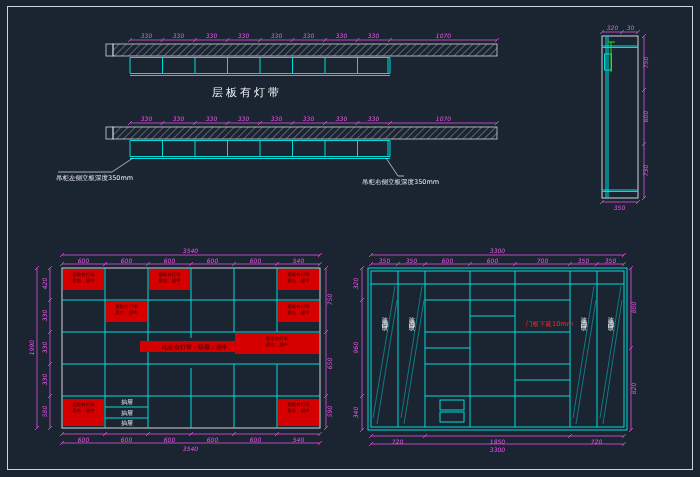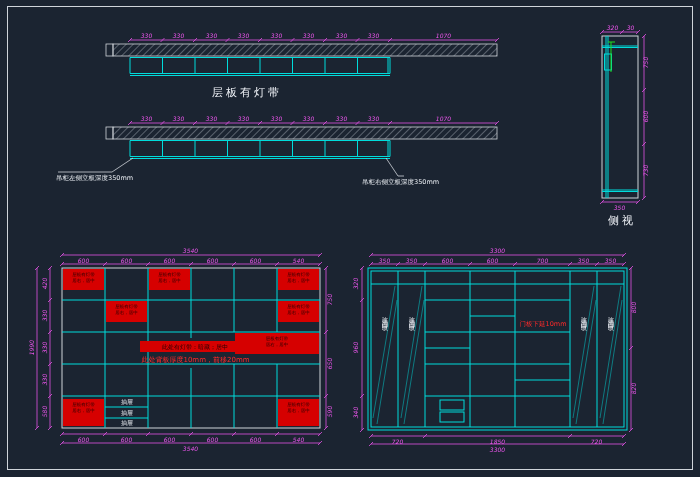--- a/index.html
+++ b/index.html
@@ -4,21 +4,21 @@
 <style>
   html,body{margin:0;padding:0;background:#10161f}
   #canvas{position:relative;width:700px;height:477px;background:#1b2431;font-family:"DejaVu Sans",sans-serif;overflow:hidden}
   #canvas svg{position:absolute;left:0;top:0}
   .t{position:absolute;color:#e9edf2;white-space:nowrap}
   .title{font-size:11px;letter-spacing:3px;width:90px;text-align:center;color:#f2f5fa}
   .dim{position:absolute;width:25px;text-align:center;font-size:6px;line-height:7px;color:#f056f0;white-space:nowrap}
   .vdim{transform:rotate(-90deg)}
   .small{font-size:6.5px}
   .red{color:#ff2a2a}
-  .note{position:absolute;text-align:center;font-size:7px;white-space:nowrap}
+  .note{position:absolute;text-align:right;font-size:7px;white-space:nowrap}
   .redbox{position:absolute;background:#d60000;color:#2b0000;font-size:4.5px;line-height:5.5px;text-align:center;padding-top:3px;box-sizing:border-box;overflow:hidden}
   .redbar{position:absolute;background:#d60000;color:#2b0000;font-size:6px;line-height:11px;text-align:center}
   .vlabel{position:absolute;writing-mode:vertical-rl;text-orientation:upright;font-size:6px;letter-spacing:2px;color:#e9edf2}
   .drawer{position:absolute;width:30px;text-align:center;font-size:6px;color:#e9edf2}
 </style>
 </head>
 <body>
 
 <div id="canvas">
 
@@ -184,21 +184,20 @@
       <path d="M369,446l4,-4M622,446l4,-4"></path>
       <line x1="362" y1="268" x2="362" y2="430"></line>
       <path d="M360,270l4,-4M360,302l4,-4M360,398l4,-4M360,432l4,-4"></path>
       <line x1="631" y1="268" x2="631" y2="430"></line>
       <path d="M629,270l4,-4M629,350l4,-4M629,432l4,-4"></path>
     </g>
   </g>
 </svg>
 
 <div class="t title" style="left:202px;top:85px">层板有灯带</div>
-<div class="t title" style="left:577px;top:213px">侧视</div>
 
 <div class="t small" style="left:56px;top:174px">吊柜左侧立板深度350mm</div>
 <div class="t small" style="left:362px;top:178px">吊柜右侧立板深度350mm</div>
 
 <i class="dim" style="left:134px;top:32px">330</i>
 <i class="dim" style="left:166px;top:32px">330</i>
 <i class="dim" style="left:199px;top:32px">330</i>
 <i class="dim" style="left:231px;top:32px">330</i>
 <i class="dim" style="left:264px;top:32px">330</i>
 <i class="dim" style="left:296px;top:32px">330</i>
@@ -292,21 +291,20 @@
 <div class="redbox" style="left:63px;top:399px;width:41px;height:27px">
   <div>层板有灯带</div>
       <div>居右，居中</div>
 </div>
 <div class="redbox" style="left:278px;top:399px;width:41px;height:27px">
   <div>层板有灯带</div>
       <div>居右，居中</div>
 </div>
 
 <div class="redbar" style="left:140px;top:341px;width:110px;height:11px">此处有灯带：暗藏；居中</div>
-<div class="note red" style="left:128px;top:355px;width:135px">此处背板厚度10mm，前移20mm</div>
 
 <div class="drawer" style="left:112px;top:398px">抽屉</div>
 <div class="drawer" style="left:112px;top:409px">抽屉</div>
 <div class="drawer" style="left:112px;top:419px">抽屉</div>
 
 <div class="vlabel" style="left:380px;top:312px">玻璃门白玻</div>
 <div class="vlabel" style="left:407px;top:312px">玻璃门白玻</div>
 <div class="vlabel" style="left:579px;top:312px">玻璃门白玻</div>
 <div class="vlabel" style="left:606px;top:312px">玻璃门白玻</div>
 

